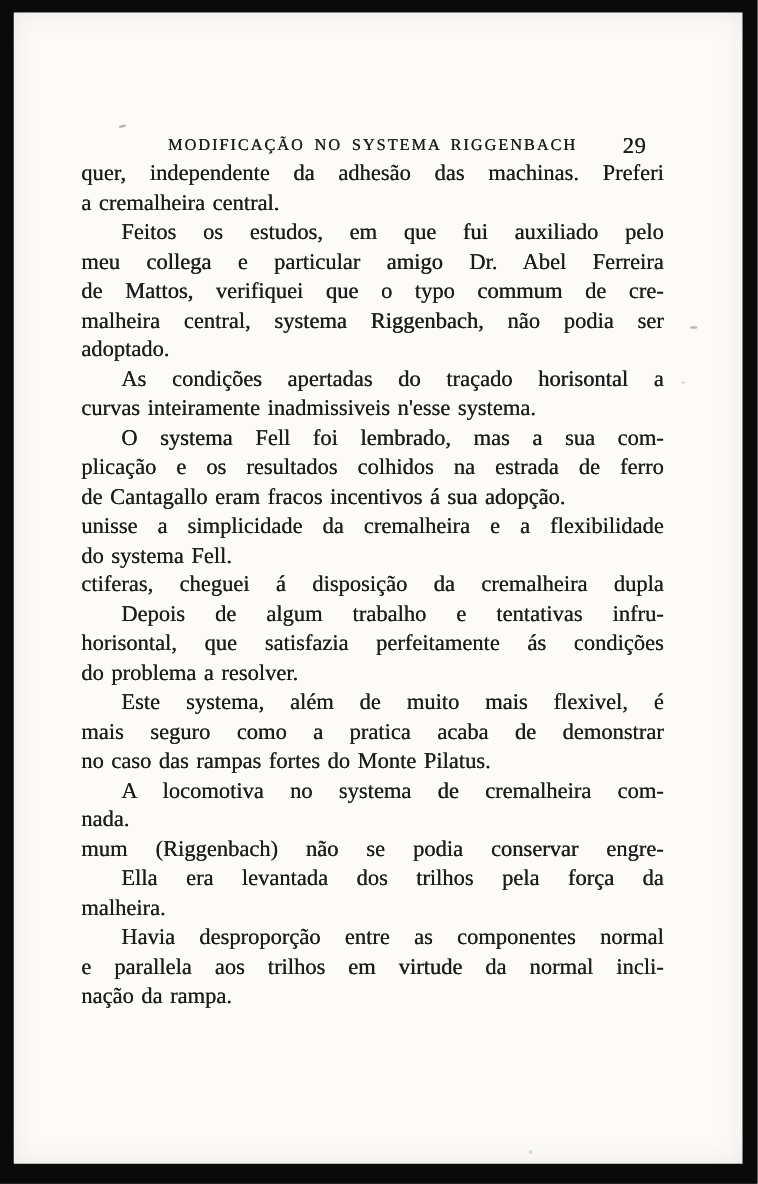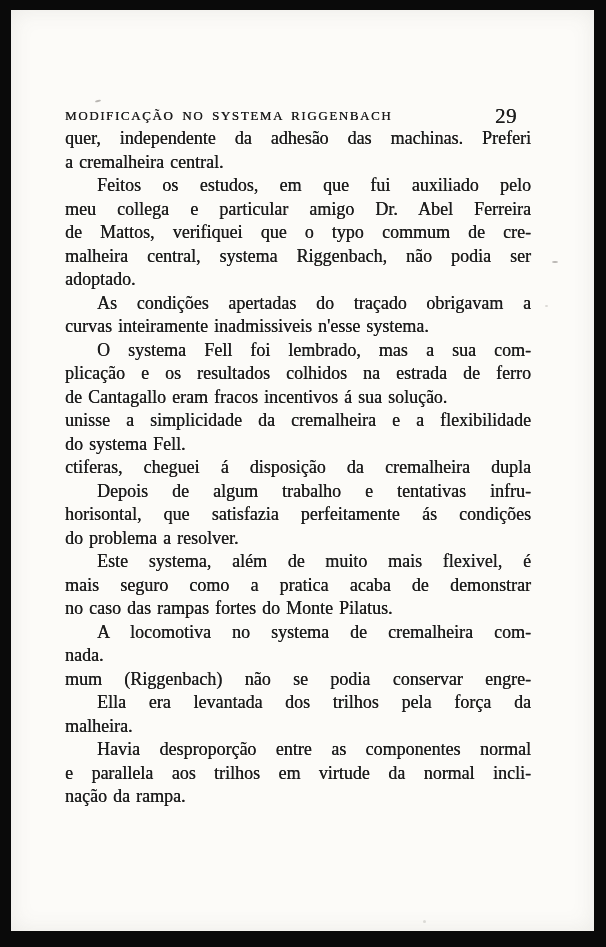--- a/index.html
+++ b/index.html
@@ -26,31 +26,32 @@
   .page-content {
     position: absolute;
     left: 54px; top: 98px;          
     width: 466px;
     color: var(--ink-color, #1d1d1d);
   }
 
   .running-header {
     position: relative;
     width: 100%;
+    text-align: center;
     font-size: 13px;
     line-height: 16px;
     letter-spacing: 1.6px;
     word-spacing: 3px;
     color: var(--ink-color, #1d1d1d);
     text-shadow: 0.3px 0 0 currentColor;
   }
   .page-number {
     position: absolute;
     right: 14px; top: 0;
-    font-size: 21px;
+    font-size: 18px;
     letter-spacing: 0.5px;
     word-spacing: normal;
   }
 
   .page-body {
     margin-top: 3px;
     font-size: 18px;
     line-height: 23.5px;
     text-shadow: 0.25px 0 0 currentColor;
   }
@@ -86,25 +87,25 @@
       </div>
 
       <div class="page-body">
           <div class="text-line">quer, independente da adhesão das machinas. Preferi</div>
           <div class="text-line last">a cremalheira central.</div>
           <div class="text-line indent">Feitos os estudos, em que fui auxiliado pelo</div>
           <div class="text-line">meu collega e particular amigo Dr. Abel Ferreira</div>
           <div class="text-line">de Mattos, verifiquei que o typo commum de cre-</div>
           <div class="text-line">malheira central, systema Riggenbach, não podia ser</div>
           <div class="text-line last">adoptado.</div>
-          <div class="text-line indent">As condições apertadas do traçado obrigavam a</div>
+          <div class="text-line indent">As condições apertadas do traçado horisontal a</div>
           <div class="text-line last">curvas inteiramente inadmissiveis n'esse systema.</div>
           <div class="text-line indent">O systema Fell foi lembrado, mas a sua com-</div>
           <div class="text-line">plicação e os resultados colhidos na estrada de ferro</div>
-          <div class="text-line last">de Cantagallo eram fracos incentivos á sua solução.</div>
+          <div class="text-line last">de Cantagallo eram fracos incentivos á sua adopção.</div>
           <div class="text-line">unisse a simplicidade da cremalheira e a flexibilidade</div>
           <div class="text-line last">do systema Fell.</div>
           <div class="text-line">ctiferas, cheguei á disposição da cremalheira dupla</div>
           <div class="text-line indent">Depois de algum trabalho e tentativas infru-</div>
           <div class="text-line">horisontal, que satisfazia perfeitamente ás condições</div>
           <div class="text-line last">do problema a resolver.</div>
           <div class="text-line indent">Este systema, além de muito mais flexivel, é</div>
           <div class="text-line">mais seguro como a pratica acaba de demonstrar</div>
           <div class="text-line last">no caso das rampas fortes do Monte Pilatus.</div>
           <div class="text-line indent">A locomotiva no systema de cremalheira com-</div>

